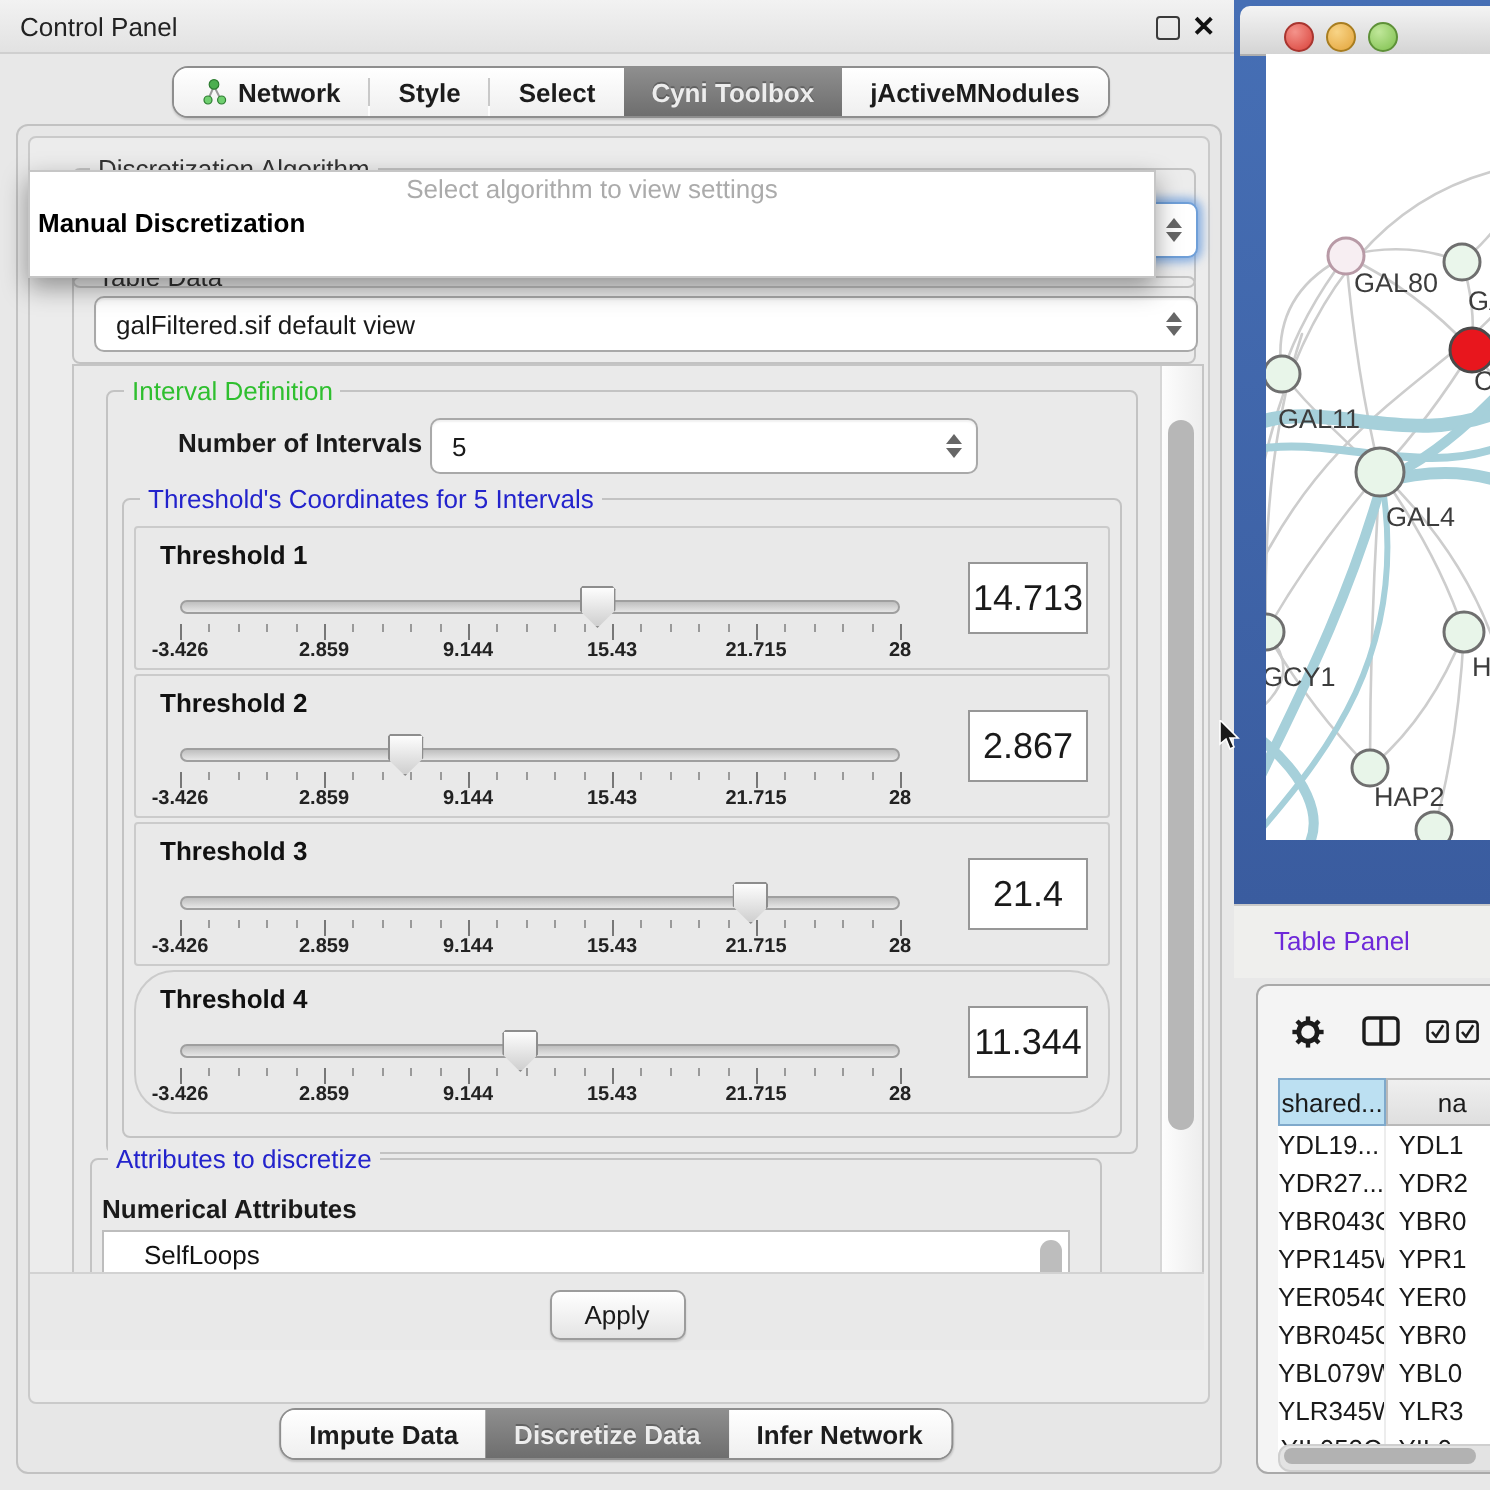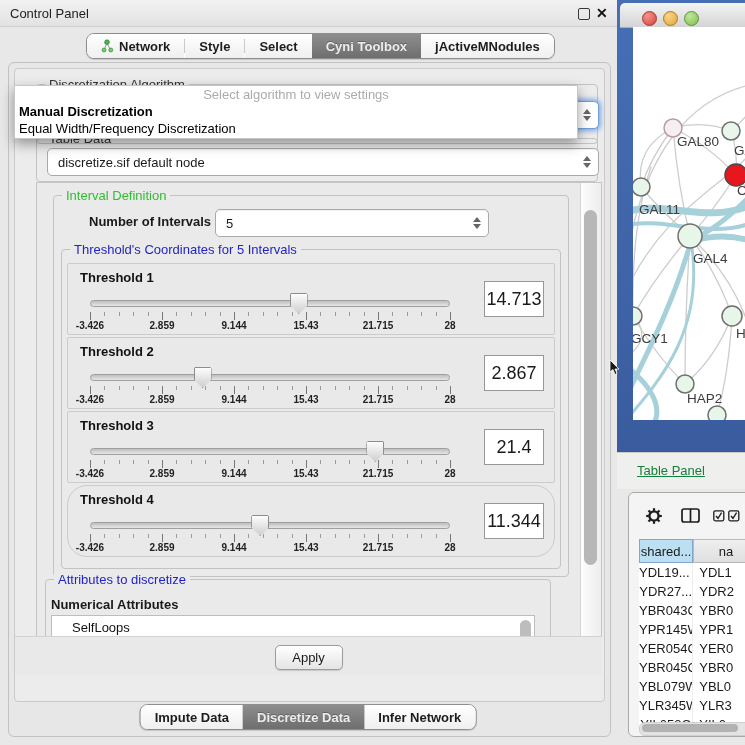--- a/index.html
+++ b/index.html
@@ -106,21 +106,21 @@
     border-bottom:1px solid #AFAFAF;}
   .light{position:absolute;top:8px;width:13px;height:13px;border-radius:50%;}
   .light.red{background:radial-gradient(circle at 35% 30%,#F4938B,#D9423A);border:1px solid #A8352F;}
   .light.yellow{background:radial-gradient(circle at 35% 30%,#F8D486,#E3A43B);border:1px solid #A87D20;}
   .light.green{background:radial-gradient(circle at 35% 30%,#C0E79A,#7FC04E);border:1px solid #5E9138;}
   .nw-canvas{position:absolute;left:16px;top:27px;width:112px;height:393px;background:#FFFFFF;}
 
   
   .tp-strip{left:617px;top:452px;width:128px;height:36px;background:#EFEFED;
     border-top:1px solid #C9C9C9;}
-  .tp-strip .t{position:absolute;left:20px;top:10px;font-size:13px;color:#15803d;text-decoration:underline;}
+  .tp-strip .t{position:absolute;left:20px;top:10px;font-size:13px;color:#6d28d9;}
   .tp-panel{left:628px;top:492px;width:130px;height:243px;background:#F4F4F4;
     border:1px solid #A9A9A9;border-radius:6px;}
   .tp-toolbar-icon{position:absolute;top:14px;}
   .tp-table{position:absolute;left:10px;top:46px;width:120px;}
   .tp-head{display:flex;}
   .tp-head .cell{height:24px;border:1px solid #B9B9B9;font-size:13px;display:flex;
     align-items:center;justify-content:center;background:linear-gradient(#EFEFEF,#DFDFDF);
     box-sizing:border-box;}
   .tp-head .cell.sel{background:#BCE0F2;border:1px solid #7FA9CB;}
   .tp-rows{overflow:hidden;background:#FFF;}
@@ -179,27 +179,26 @@
       <div class="spin">
           <i class="up"></i>
           <i class="dn"></i>
         </div>
     </div>
   </div>
 
   <div class="abs popup">
     <div class="row prompt">Select algorithm to view settings</div>
     <div class="row opt0">Manual Discretization</div>
-    <div class="row opt1">Equal Width/Frequency Discretization</div>
   </div>
 
   <div class="abs group" style="left:36px;top:138px;width:560px;height:42px;z-index:4;">
     <span class="group-title gt-dark">Table Data</span>
     <div class="combo" style="position:absolute;left:10px;top:9px;width:540px;height:26px;">
-      <span>discretize.sif default node</span>
+      <span>galFiltered.sif default view</span>
       <div class="spin">
           <i class="up"></i>
           <i class="dn"></i>
         </div>
     </div>
   </div>
 
   <div class="abs scrollpane" id="settings-pane">
 
     <div class="group" style="position:absolute;left:16px;top:12px;width:514px;height:380px;background:#EAEAEA;">

